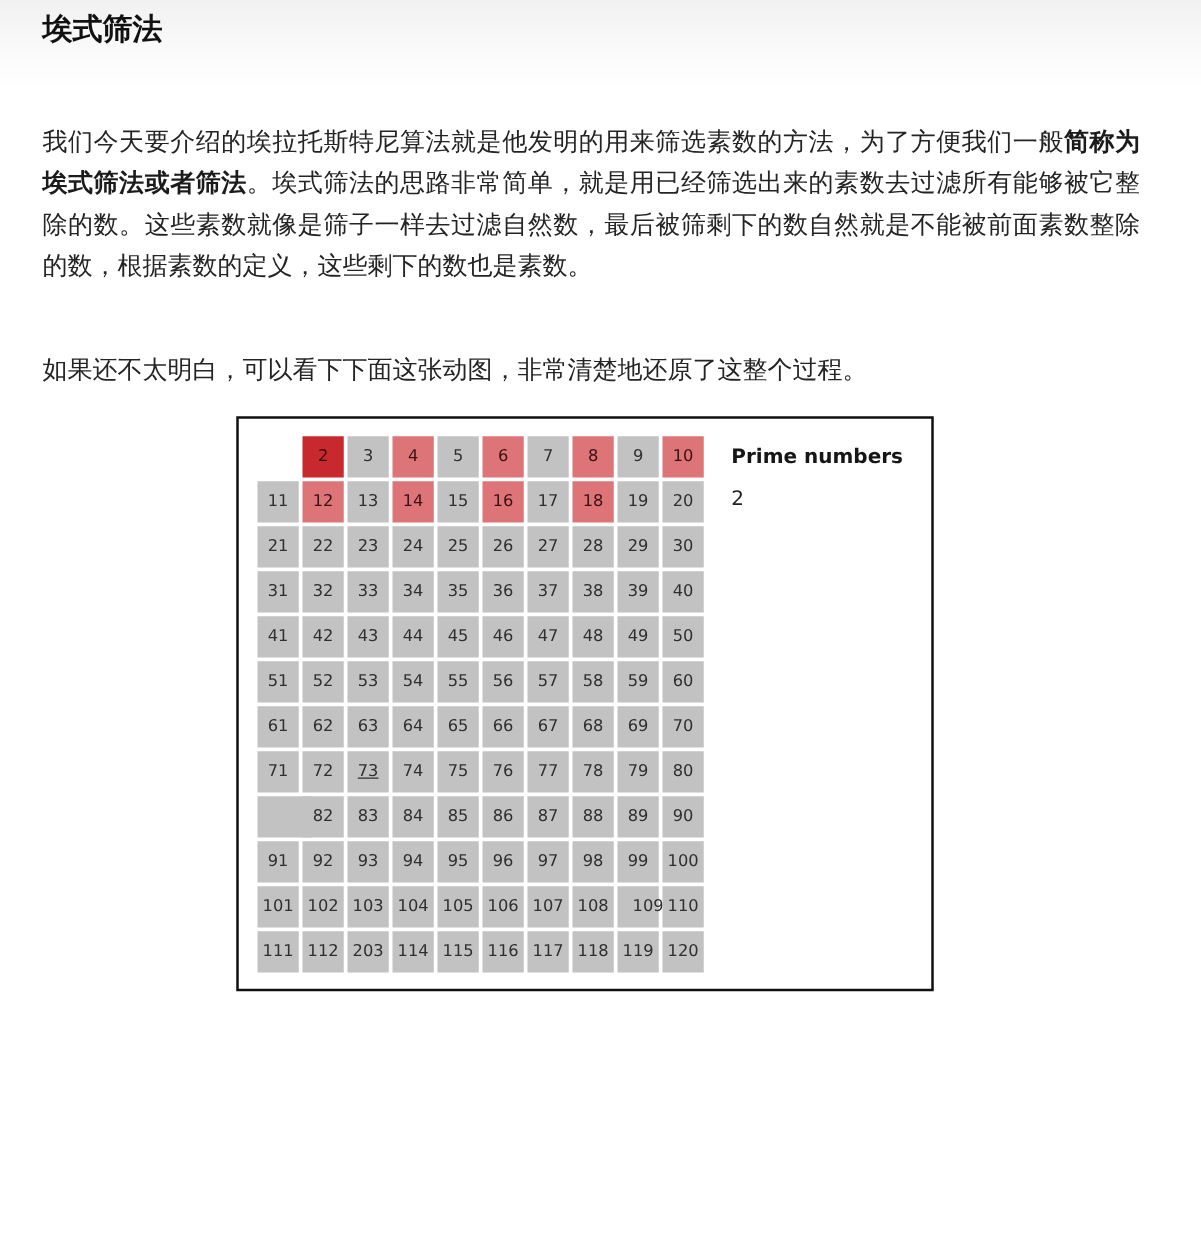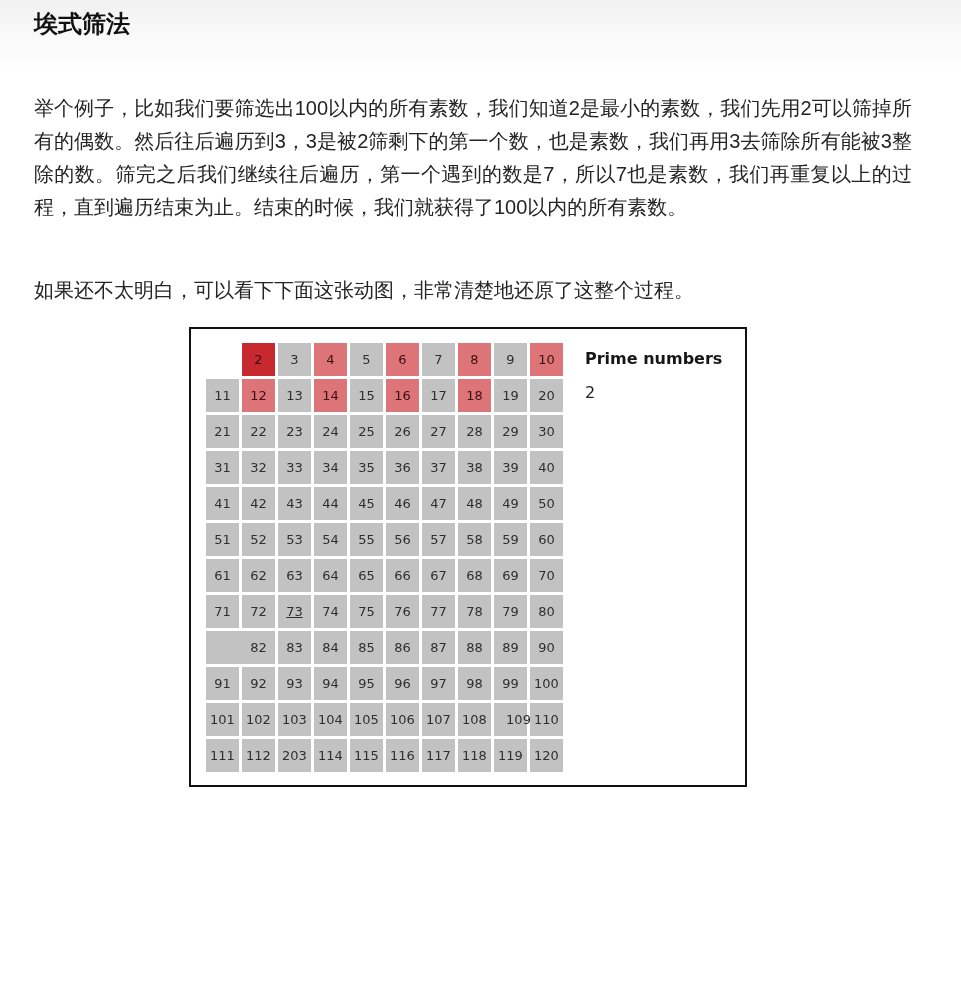--- a/index.html
+++ b/index.html
@@ -92,22 +92,22 @@
   }
 </style>
 </head>
 <body>
 
 <div class="top-fade"></div>
 
 <main class="content">
   <h1 class="page-title">埃式筛法</h1>
 
-
-  <p class="body-text para-2">举个例子，比如我们要筛选出100以内的所有素数，我们知道2是最小的素数，我们先用2可以筛掉所有的偶数。然后往后遍历到3，3是被2筛剩下的第一个数，也是素数，我们再用3去筛除所有能被3整除的数。筛完之后我们继续往后遍历，第一个遇到的数是7，所以7也是素数，我们再重复以上的过程，直到遍历结束为止。结束的时候，我们就获得了100以内的所有素数。</p>
+  <p class="body-text para-1"><span>我们今天要介绍的埃拉托斯特尼算法就是他发明的用来筛选素数的方法，为了方便我们一般</span><strong>简称为埃式筛法或者筛法</strong><span>。埃式筛法的思路非常简单，就是用已经筛选出来的素数去过滤所有能够被它整除的数。这些素数就像是筛子一样去过滤自然数，最后被筛剩下的数自然就是不能被前面素数整除的数，根据素数的定义，这些剩下的数也是素数。</span></p>
+
 
   <p class="body-text para-3">如果还不太明白，可以看下下面这张动图，非常清楚地还原了这整个过程。</p>
 
   <figure class="sieve-figure">
     <div class="sieve-grid">
         <div class="cell current" style="grid-area: 1 / 2;">2</div>
         <div class="cell" style="grid-area: 1 / 3;">3</div>
         <div class="cell marked" style="grid-area: 1 / 4;">4</div>
         <div class="cell" style="grid-area: 1 / 5;">5</div>
         <div class="cell marked" style="grid-area: 1 / 6;">6</div>

